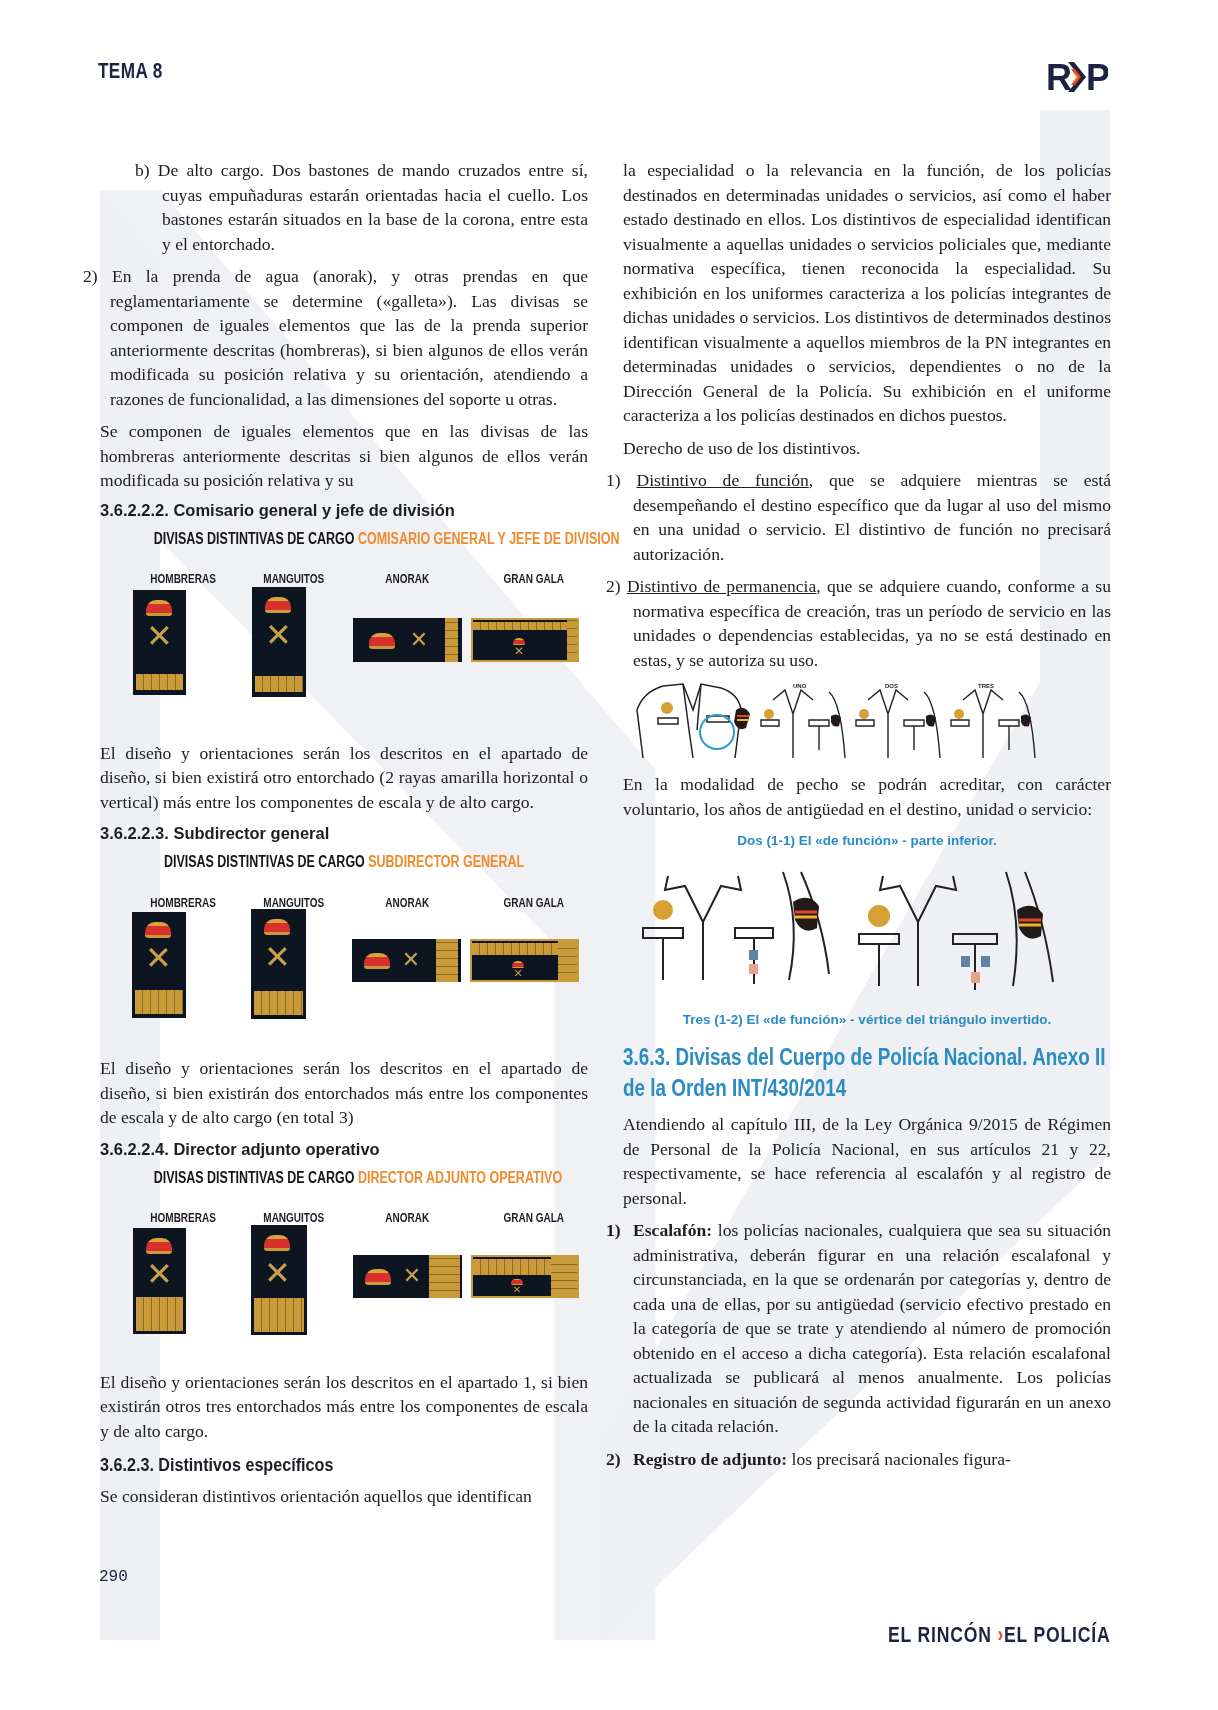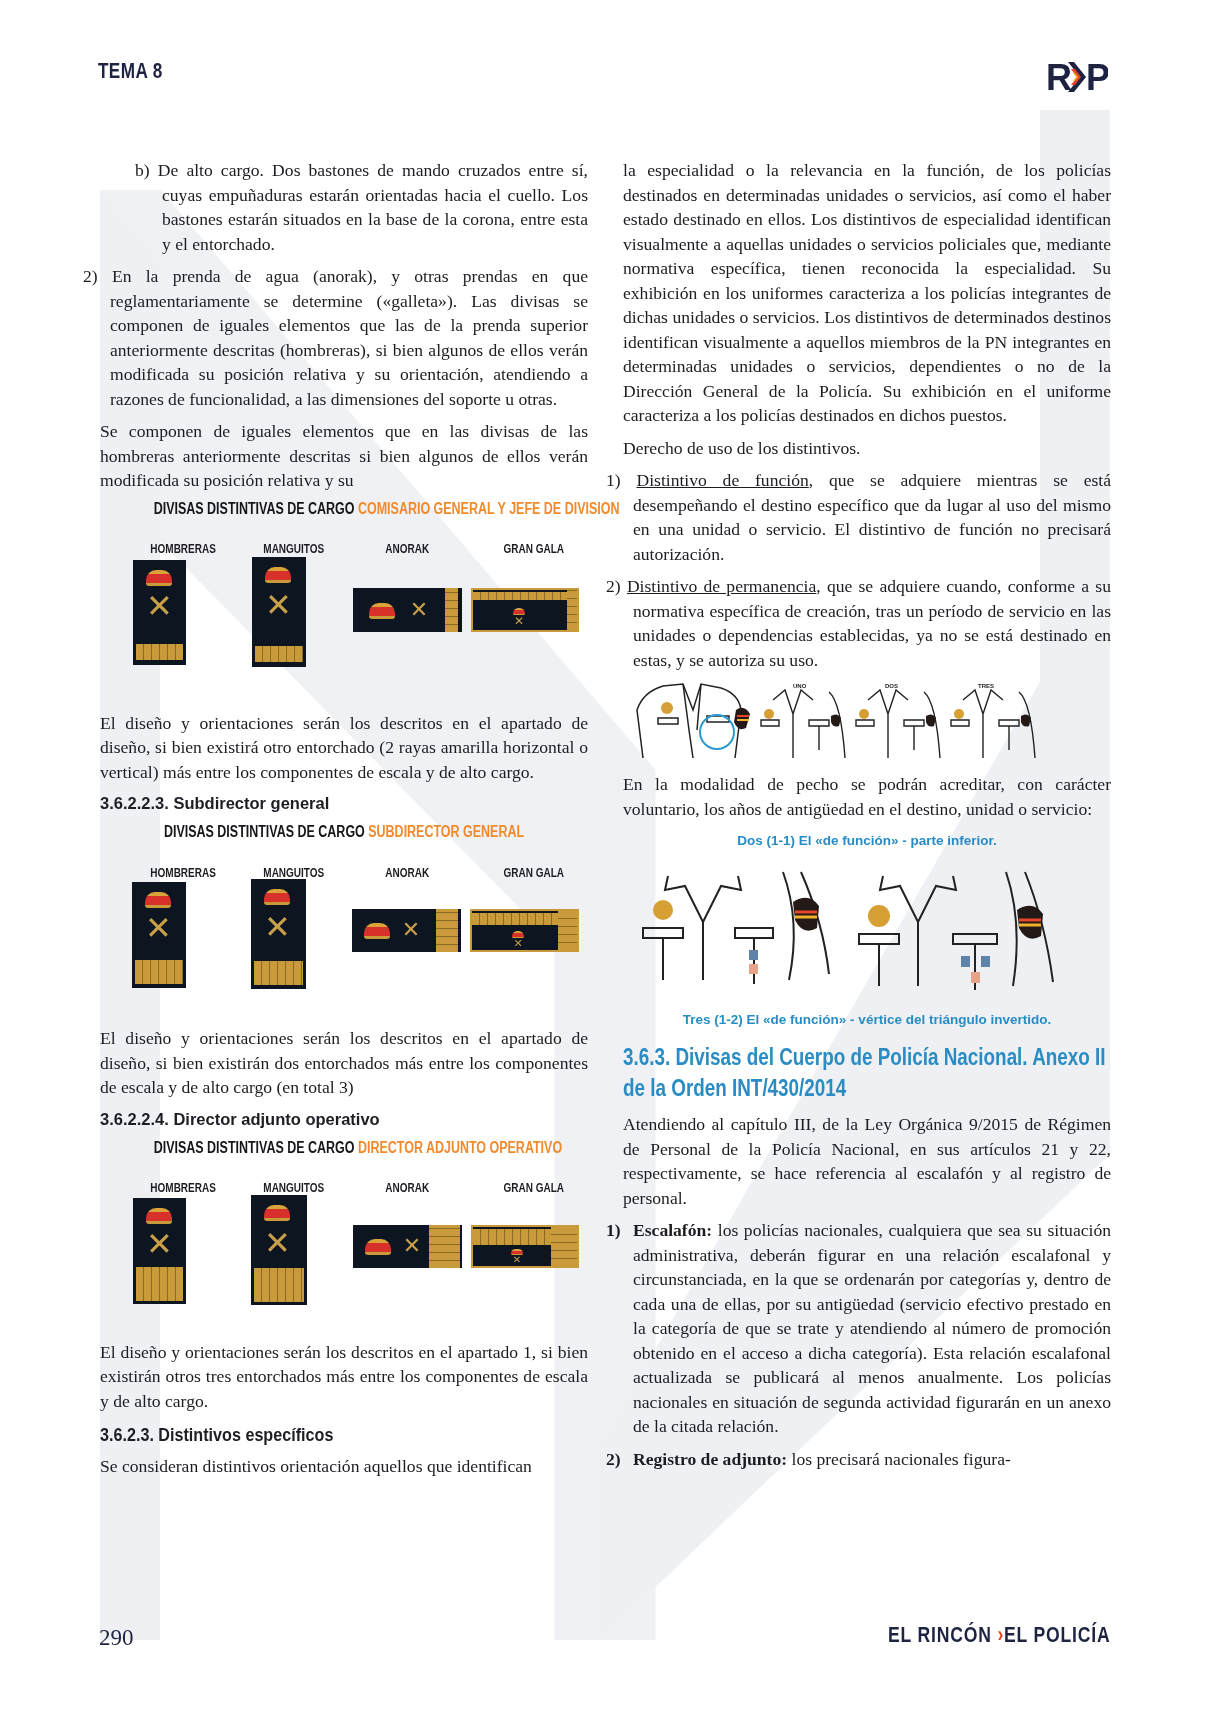--- a/index.html
+++ b/index.html
@@ -39,21 +39,21 @@
   .crown { position: absolute; width: 26px; height: 16px; border-radius: 10px 10px 3px 3px; background: linear-gradient(#d9a33a 0 25%, #d8302a 25% 80%, #c99a38 80%); }
   .xbat { position: absolute; color: #c9a04a; font-family: "DejaVu Sans", sans-serif; font-weight: bold; text-align: center; line-height: 1; }
   .laurel { position: absolute; background: repeating-linear-gradient(90deg, #c99a3a 0 7px, #8b6a22 7px 8px); }
   .laurel-v { position: absolute; background: repeating-linear-gradient(0deg, #c99a3a 0 7px, #8b6a22 7px 8px); }
 
   .uniform { position: relative; height: 80px; margin: 8px 0 12px; }
   .uniform svg { position: absolute; left: 0; top: 0; }
   .caption-blue { font-family: "Liberation Sans", "DejaVu Sans", sans-serif; font-weight: bold; font-size: 13.5px; color: #2a8cc3; text-align: center; margin: 6px 0; }
   .uniform2 { position: relative; height: 140px; margin: 8px 0 6px; }
 
-  .footer-num { position: absolute; left: 99px; top: 1625px; font-family: Liberation Serif, serif; font-size: 23px; color: #1d2340; }
+  .footer-num { position: absolute; left: 99px; top: 1568px; font-family: Liberation Mono, monospace; font-size: 16px; color: #1d2340; }
   .footer-brand { position: absolute; left: 888px; top: 1622px; font-family: "Liberation Sans", "DejaVu Sans", sans-serif; font-weight: bold; font-size: 22px;
     color: #1d2340; transform: scaleX(0.8); transform-origin: left; letter-spacing: 1px; white-space: nowrap; }
   .footer-brand .chev { color: #e8442b; }
 </style>
 </head>
 <body>
 
 <div class="wm" style="left:100px;top:190px;width:60px;height:1450px;clip-path:polygon(0 0,100% 5%,100% 100%,0 100%);"></div>
 <div class="wm" style="left:100px;top:190px;width:1010px;height:1450px;clip-path:polygon(0 0,6% 0,55% 40%,55% 100%,45% 100%,45% 52%,0 20%);opacity:.9"></div>
 <div class="wm" style="left:600px;top:560px;width:510px;height:1080px;clip-path:polygon(100% 0,100% 55%,0 100%,0 82%);"></div>
@@ -67,20 +67,21 @@
     <polygon points="25,11 31,19 25,27 29,27 35,19 29,11" fill="#e8442b"></polygon>
     <polygon points="27,15 30,19 27,23 29,23 32,19 29,15" fill="#f3b32b"></polygon>
     <text x="40" y="32" font-family="Liberation Sans, sans-serif" font-weight="bold" font-size="36" fill="#1d2340">P</text>
   </svg>
 
   <div class="col col-left">
     <p class="item-b"><span>b)</span> <span>De alto cargo. Dos bastones de mando cruzados entre sí, cuyas empuñaduras estarán orientadas hacia el cuello. Los bastones estarán situados en la base de la corona, entre esta y el entorchado.</span></p>
     <p class="item"><span>2)</span> <span>En la prenda de agua (anorak), y otras prendas en que reglamentariamente se determine («galleta»). Las divisas se componen de iguales elementos que las de la prenda superior anteriormente descritas (hombreras), si bien algunos de ellos verán modificada su posición relativa y su orientación, atendiendo a razones de funcionalidad, a las dimensiones del soporte u otras.</span></p>
     <p class="indent" style="margin-bottom:2px">Se componen de iguales elementos que en las divisas de las hombreras anteriormente descritas si bien algunos de ellos verán modificada su posición relativa y su</p>
 
+    <div class="h4">3.6.2.2.2. Comisario general y jefe de división</div>
     <div class="figure">
       <div class="fig-title"><span>DIVISAS DISTINTIVAS DE CARGO </span><span class="orange">COMISARIO GENERAL Y JEFE DE DIVISION</span></div>
       <div class="fig-labels">
         <span style="width:120px;margin-left:15px">HOMBRERAS</span>
         <span style="width:120px">MANGUITOS</span>
         <span style="width:110px;margin-left:10px">ANORAK</span>
         <span style="width:100px;margin-left:15px">GRAN GALA</span>
       </div>
       <div class="rank-img" style="left:33px;top:63px;width:53px;height:105px;">
         <div class="crown" style="left:13px;top:10px"></div>

